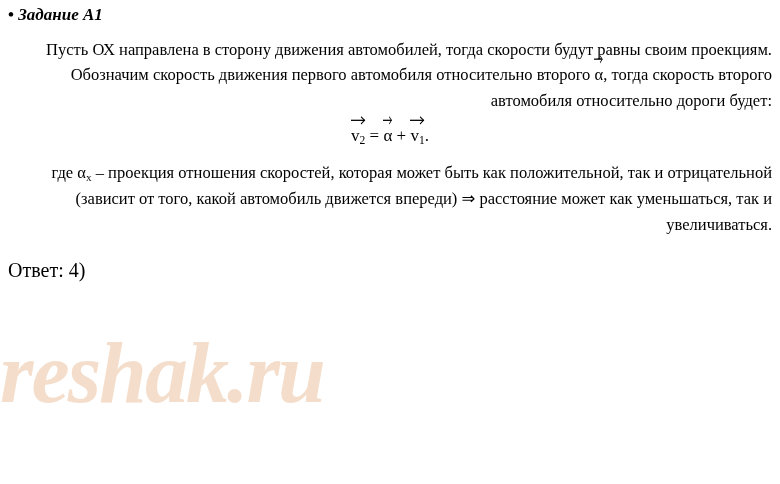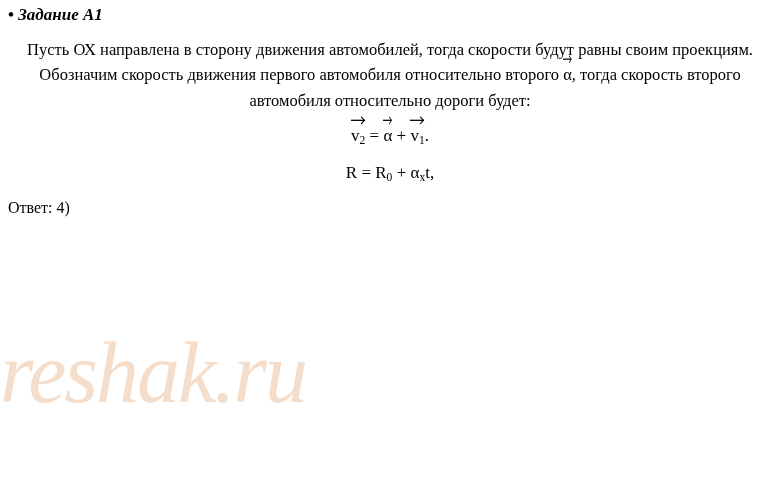--- a/index.html
+++ b/index.html
@@ -22,21 +22,21 @@
     box-sizing: border-box;
     padding: 6px 8px 0 8px;
   }
   
   .watermark {
     position: absolute;
     left: 0px;
     top: 330px;
     font-family: "Liberation Serif", serif;
     font-size: 86px;
-    font-weight: normal;
+    font-weight: bold;
     font-style: italic;
     color: rgba(235, 195, 160, 0.55);
     letter-spacing: -2px;
     line-height: 1;
     user-select: none;
     pointer-events: none;
     z-index: 0;
     white-space: nowrap;
   }
   .corner-mark {
@@ -61,31 +61,31 @@
     line-height: 1.1;
   }
   .title .bullet {
     font-style: normal;
     font-weight: bold;
   }
   p.para {
     margin: 0 0 2px 0;
     font-size: 16.5px;
     line-height: 1.55;
-    text-align: center;
+    text-align: right;
   }
   .formula {
     text-align: center;
     font-size: 17px;
     margin: 10px 0 10px 0;
     line-height: 1.5;
   }
   .answer {
-    margin-top: 6px;
-    font-size: 16px;
+    margin-top: 18px;
+    font-size: 20px;
     line-height: 1.4;
   }
   sub {
     font-size: 0.68em;
     vertical-align: -0.28em;
   }
   .vecwrap {
     display: inline-block;
     position: relative;
     padding-top: 0px;
@@ -143,21 +143,21 @@
               </svg>
             </span><span>α</span></span><span> + </span><span class="vecwrap"><span class="arrow">
               <svg viewBox="0 0 20 8" preserveAspectRatio="none">
                 <line x1="0" y1="5" x2="19" y2="5" stroke="#000" stroke-width="1.2"></line>
                 <polyline points="14,1.6 19,5 14,8.4" fill="none" stroke="#000" stroke-width="1.2"></polyline>
               </svg>
             </span><span>v</span><sub>1</sub></span><span>.</span></span>
     </div>
 
 
-    <div class="formula">
-      <span class="nowrap"><span>R = R</span><sub>0</sub><span> + α</span><sub>x</sub><span>t,</span></span>
-    </div>
 
+    <p class="para">
+      <span>где α</span><sub>x</sub><span> – проекция отношения скоростей, которая может быть как положительной, так и отрицательной (зависит от того, какой автомобиль движется впереди) ⇒ расстояние может как уменьшаться, так и увеличиваться.</span>
+    </p>
 
     <div class="answer">Ответ: 4)</div>
 
   </div>
 </div>
 
 </body></html>

